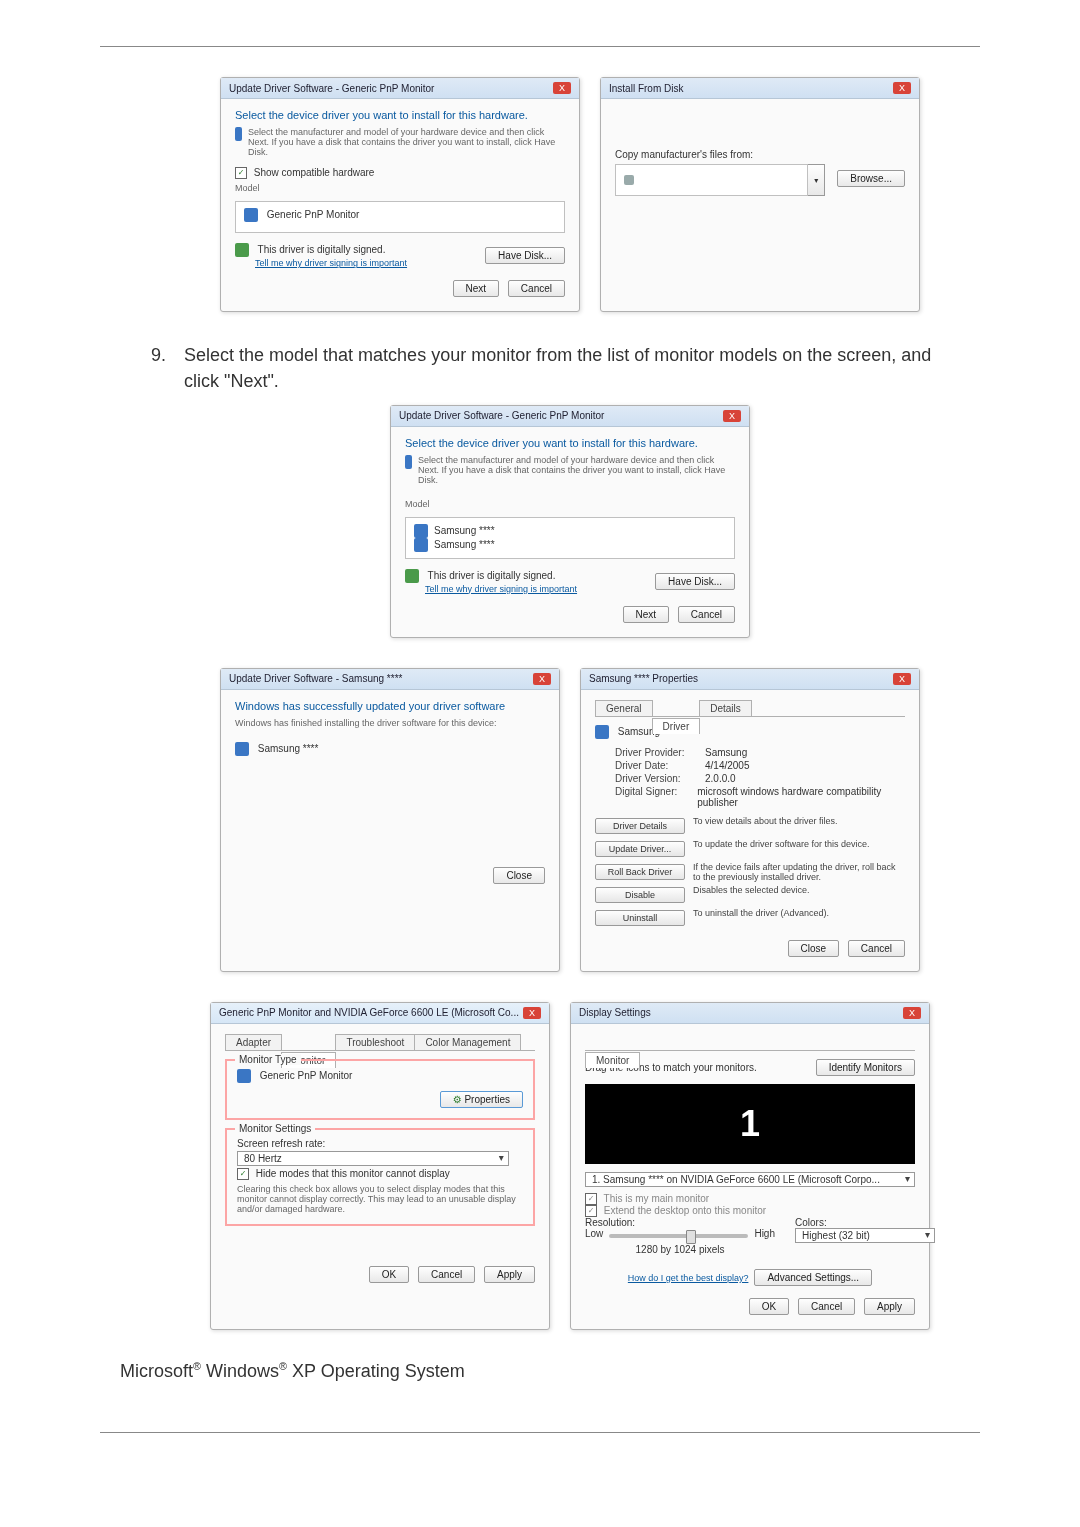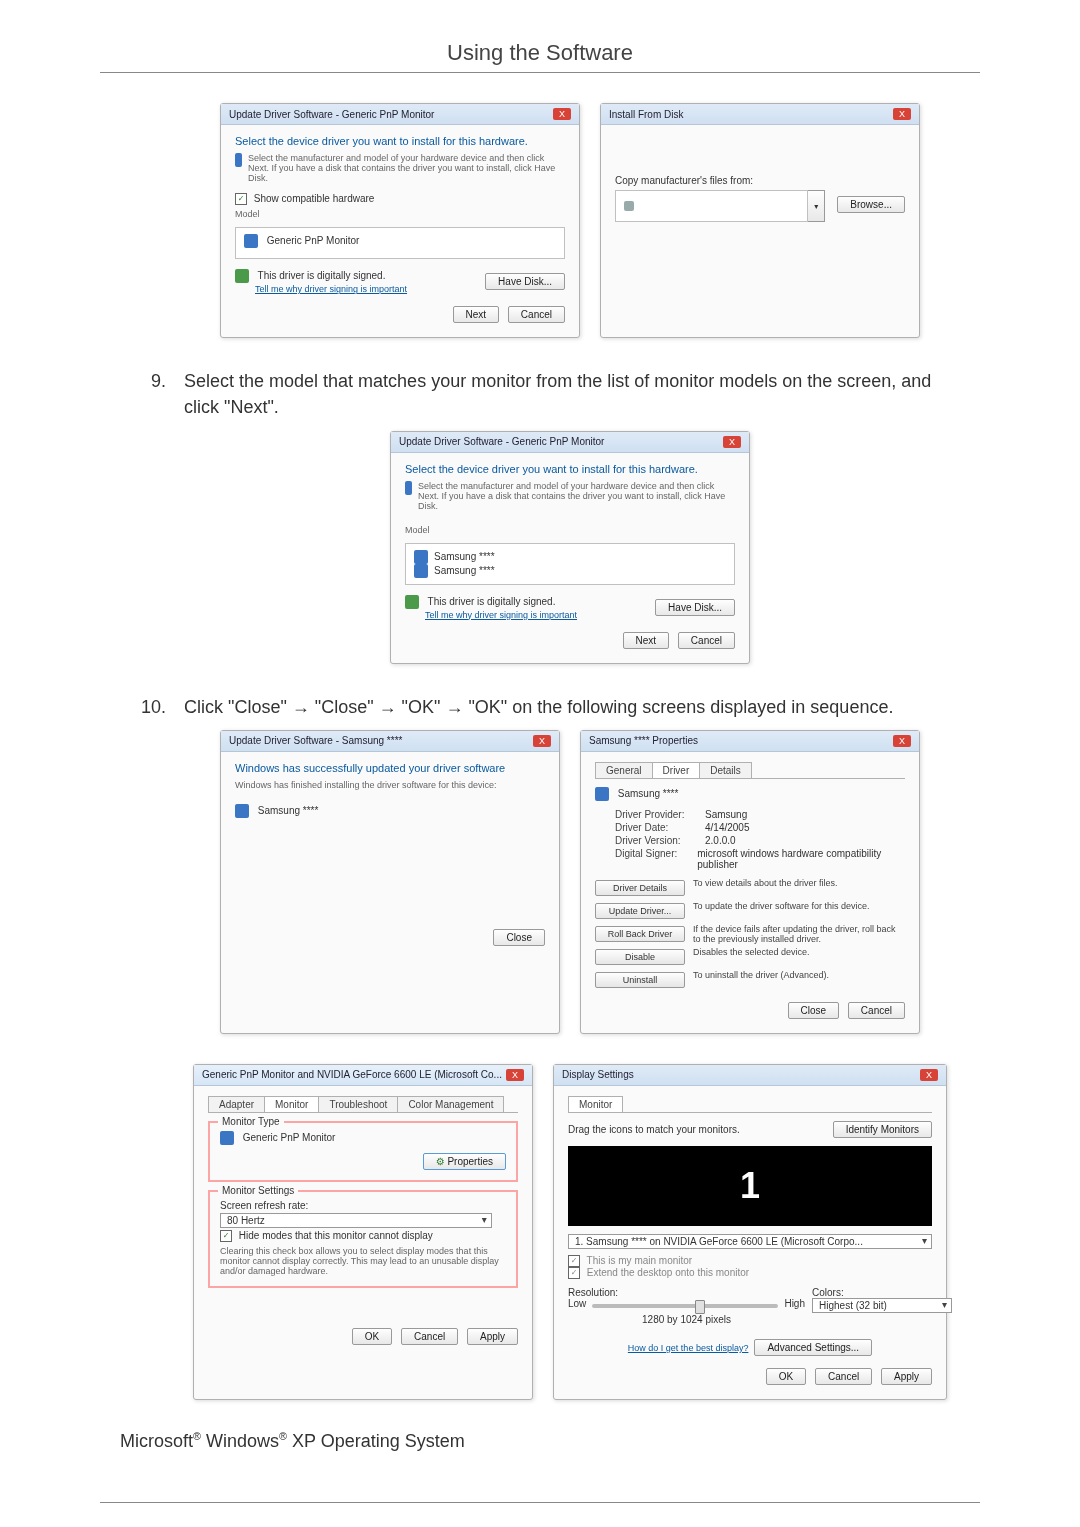--- a/index.html
+++ b/index.html
@@ -169,21 +169,21 @@
     border: 1px solid #b0b0b0;
     border-bottom: none;
     background: #f2f2f2;
     padding: 2px 10px;
     margin-right: -1px;
     color: #444;
   }
   .tabstrip .tab.active {
     background: #fff;
     position: relative;
-    top: 0;
+    top: 18px;
   }
   .driverbtn {
     display: inline-block;
     width: 80px;
     text-align: center;
     border: 1px solid #999;
     background: linear-gradient(#fefefe,#e6e6e6);
     font-size: 9px;
     padding: 2px 4px;
     margin: 2px 8px 2px 0;
@@ -273,23 +273,20 @@
     margin: 50px -20px 0 -20px;
     border-bottom: 1px solid #888;
   }
   sup { font-size: 0.6em; }
 </style>
 </head>
 <body>
 
 <div class="page">
 
-  <div class="title-wrap">
-    <span class="title">Using the Software</span>
-  </div>
   <div class="title-underline"></div>
 
   <div class="shot-row shot-row-indent">
 
     <div class="win" style="width:360px">
       <div class="titlebar">
         <span>Update Driver Software - Generic PnP Monitor</span>
         <span class="close-x">X</span>
       </div>
       <div class="body">
@@ -376,24 +373,20 @@
           <span class="btn">Have Disk...</span>
         </div>
         <div class="btnbar">
           <span class="btn">Next</span>
           <span class="btn">Cancel</span>
         </div>
       </div>
     </div>
   </div>
 
-  <div class="step">
-    <div class="num">10.</div>
-    <div>Click "Close" → "Close" → "OK" → "OK" on the following screens displayed in sequence.</div>
-  </div>
 
   <div class="shot-row shot-row-indent">
 
     <div class="win" style="width:340px">
       <div class="titlebar">
         <span>Update Driver Software - Samsung ****</span>
         <span class="close-x">X</span>
       </div>
       <div class="body" style="min-height:180px;position:relative">
         <div class="blue-head">Windows has successfully updated your driver software</div>
@@ -510,21 +503,21 @@
           <div class="smallgray" style="margin-top:4px">Clearing this check box allows you to select display modes that this monitor cannot display correctly. This may lead to an unusable display and/or damaged hardware.</div>
         </div>
         <div class="btnbar" style="margin-top:40px">
           <span class="btn">OK</span>
           <span class="btn">Cancel</span>
           <span class="btn">Apply</span>
         </div>
       </div>
     </div>
 
-    <div class="win" style="width:394px">
+    <div class="win" style="width:360px">
       <div class="titlebar">
         <span>Display Settings</span>
         <span class="close-x">X</span>
       </div>
       <div class="body">
         <div class="tabstrip">
           <div class="tab active">Monitor</div>
         </div>
         <div style="display:flex;justify-content:space-between;align-items:center">
           <span>Drag the icons to match your monitors.</span>
@@ -533,21 +526,21 @@
         <div class="monitor-preview">1</div>
         <div class="select" style="width:100%;box-sizing:border-box">1. Samsung **** on NVIDIA GeForce 6600 LE (Microsoft Corpo...</div>
         <div style="margin-top:6px;color:#888">
           <span class="checkbox" style="color:#888">✓</span>
           <span>This is my main monitor</span>
         </div>
         <div style="color:#888">
           <span class="checkbox" style="color:#888">✓</span>
           <span>Extend the desktop onto this monitor</span>
         </div>
-        <div style="display:flex;gap:7px;margin-top:8px">
+        <div style="display:flex;gap:20px;margin-top:0">
           <div style="flex:1">
             <div>Resolution:</div>
             <div style="display:flex;gap:6px">
               <span>Low</span>
               <div class="slider-track" style="flex:1">
                 <div class="slider-thumb" style="left:55%"></div>
               </div>
               <span>High</span>
             </div>
             <div style="text-align:center">1280 by 1024 pixels</div>

